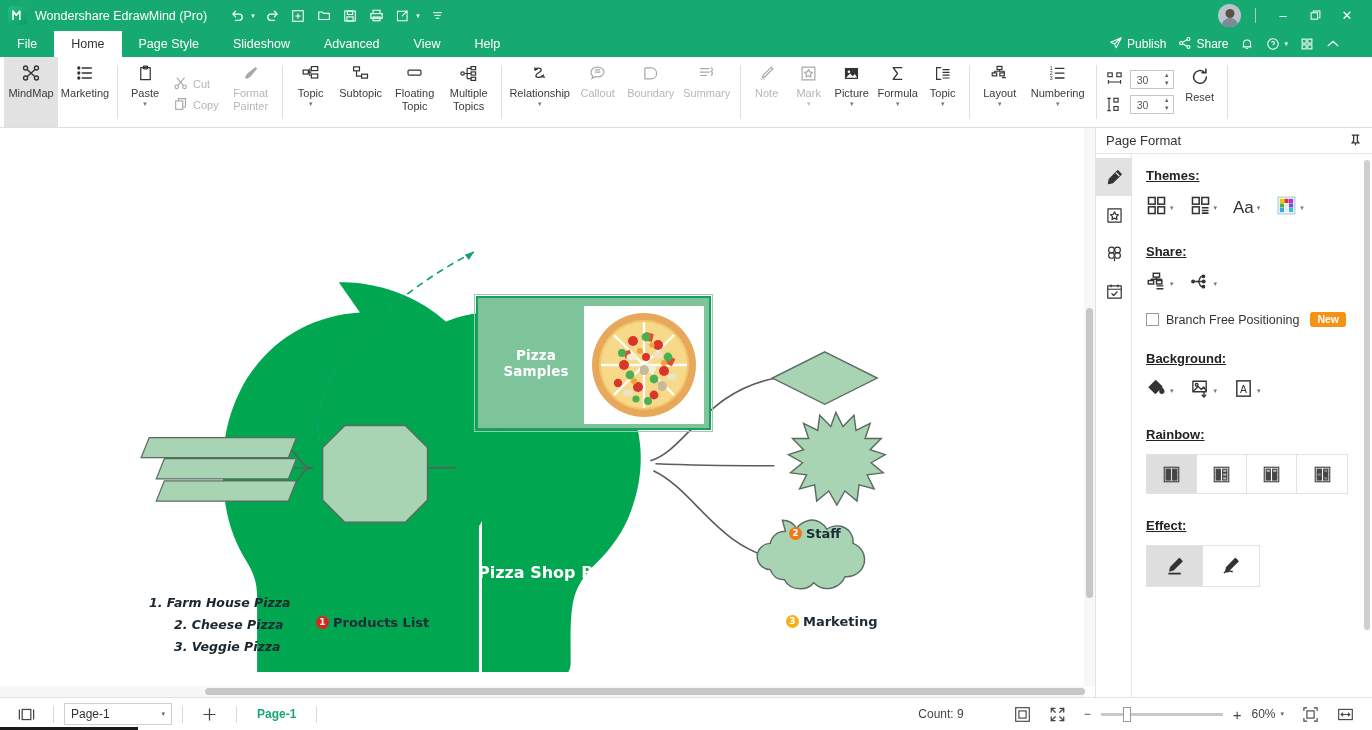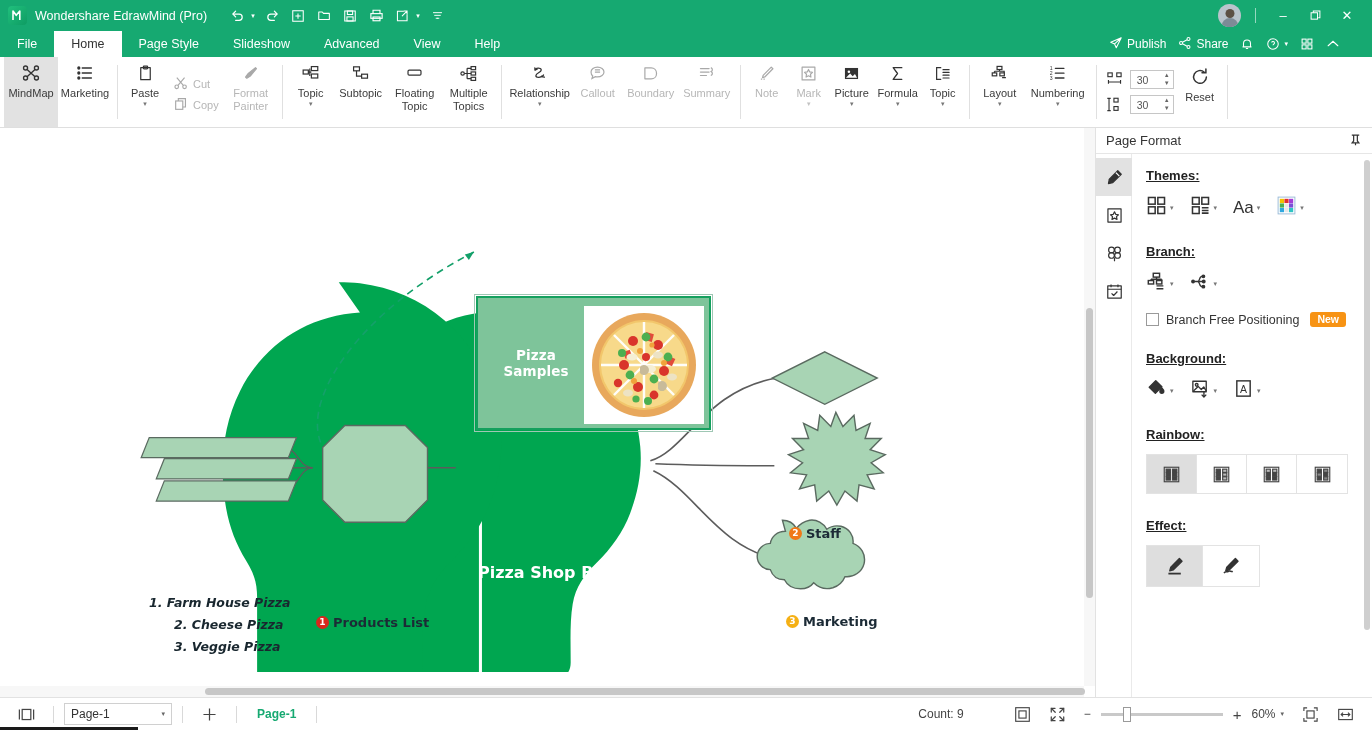--- a/index.html
+++ b/index.html
@@ -852,21 +852,21 @@
                     <rect x="13.6" y="8.8" width="4.4" height="4.4" fill="#7B4FD6"></rect>
                   <rect x="4" y="13.6" width="4.4" height="4.4" fill="#2FA8E0"></rect>
                     <rect x="8.8" y="13.6" width="4.4" height="4.4" fill="#E8E8E8"></rect>
                     <rect x="13.6" y="13.6" width="4.4" height="4.4" fill="#2FC4C4"></rect>
                 </svg>
               </span>
               <span class="caret">▾</span>
             </div>
           </div>
 
-          <div class="sec-title">Branch:</div>
+          <div class="sec-title">Share:</div>
           <div class="icon-row" style="margin-bottom:16px">
             <div class="icon-btn">
               <span>
                 <svg width="21" height="21" viewBox="0 0 22 22" fill="none" stroke="#333" stroke-width="1.5">
                     <rect x="7.6" y="2.4" width="6.6" height="4"></rect>
                     <rect x="2.4" y="10" width="5.6" height="3.6"></rect>
                     <rect x="11" y="10" width="5.6" height="3.6"></rect>
                     <path d="M11 6.4v2.2M5.2 8.6h11.2M5.2 8.6v1.4M16.4 8.6v1.4M11 15.6h7.2M11 18.6h7.2"></path>
                   </svg>
               </span>

